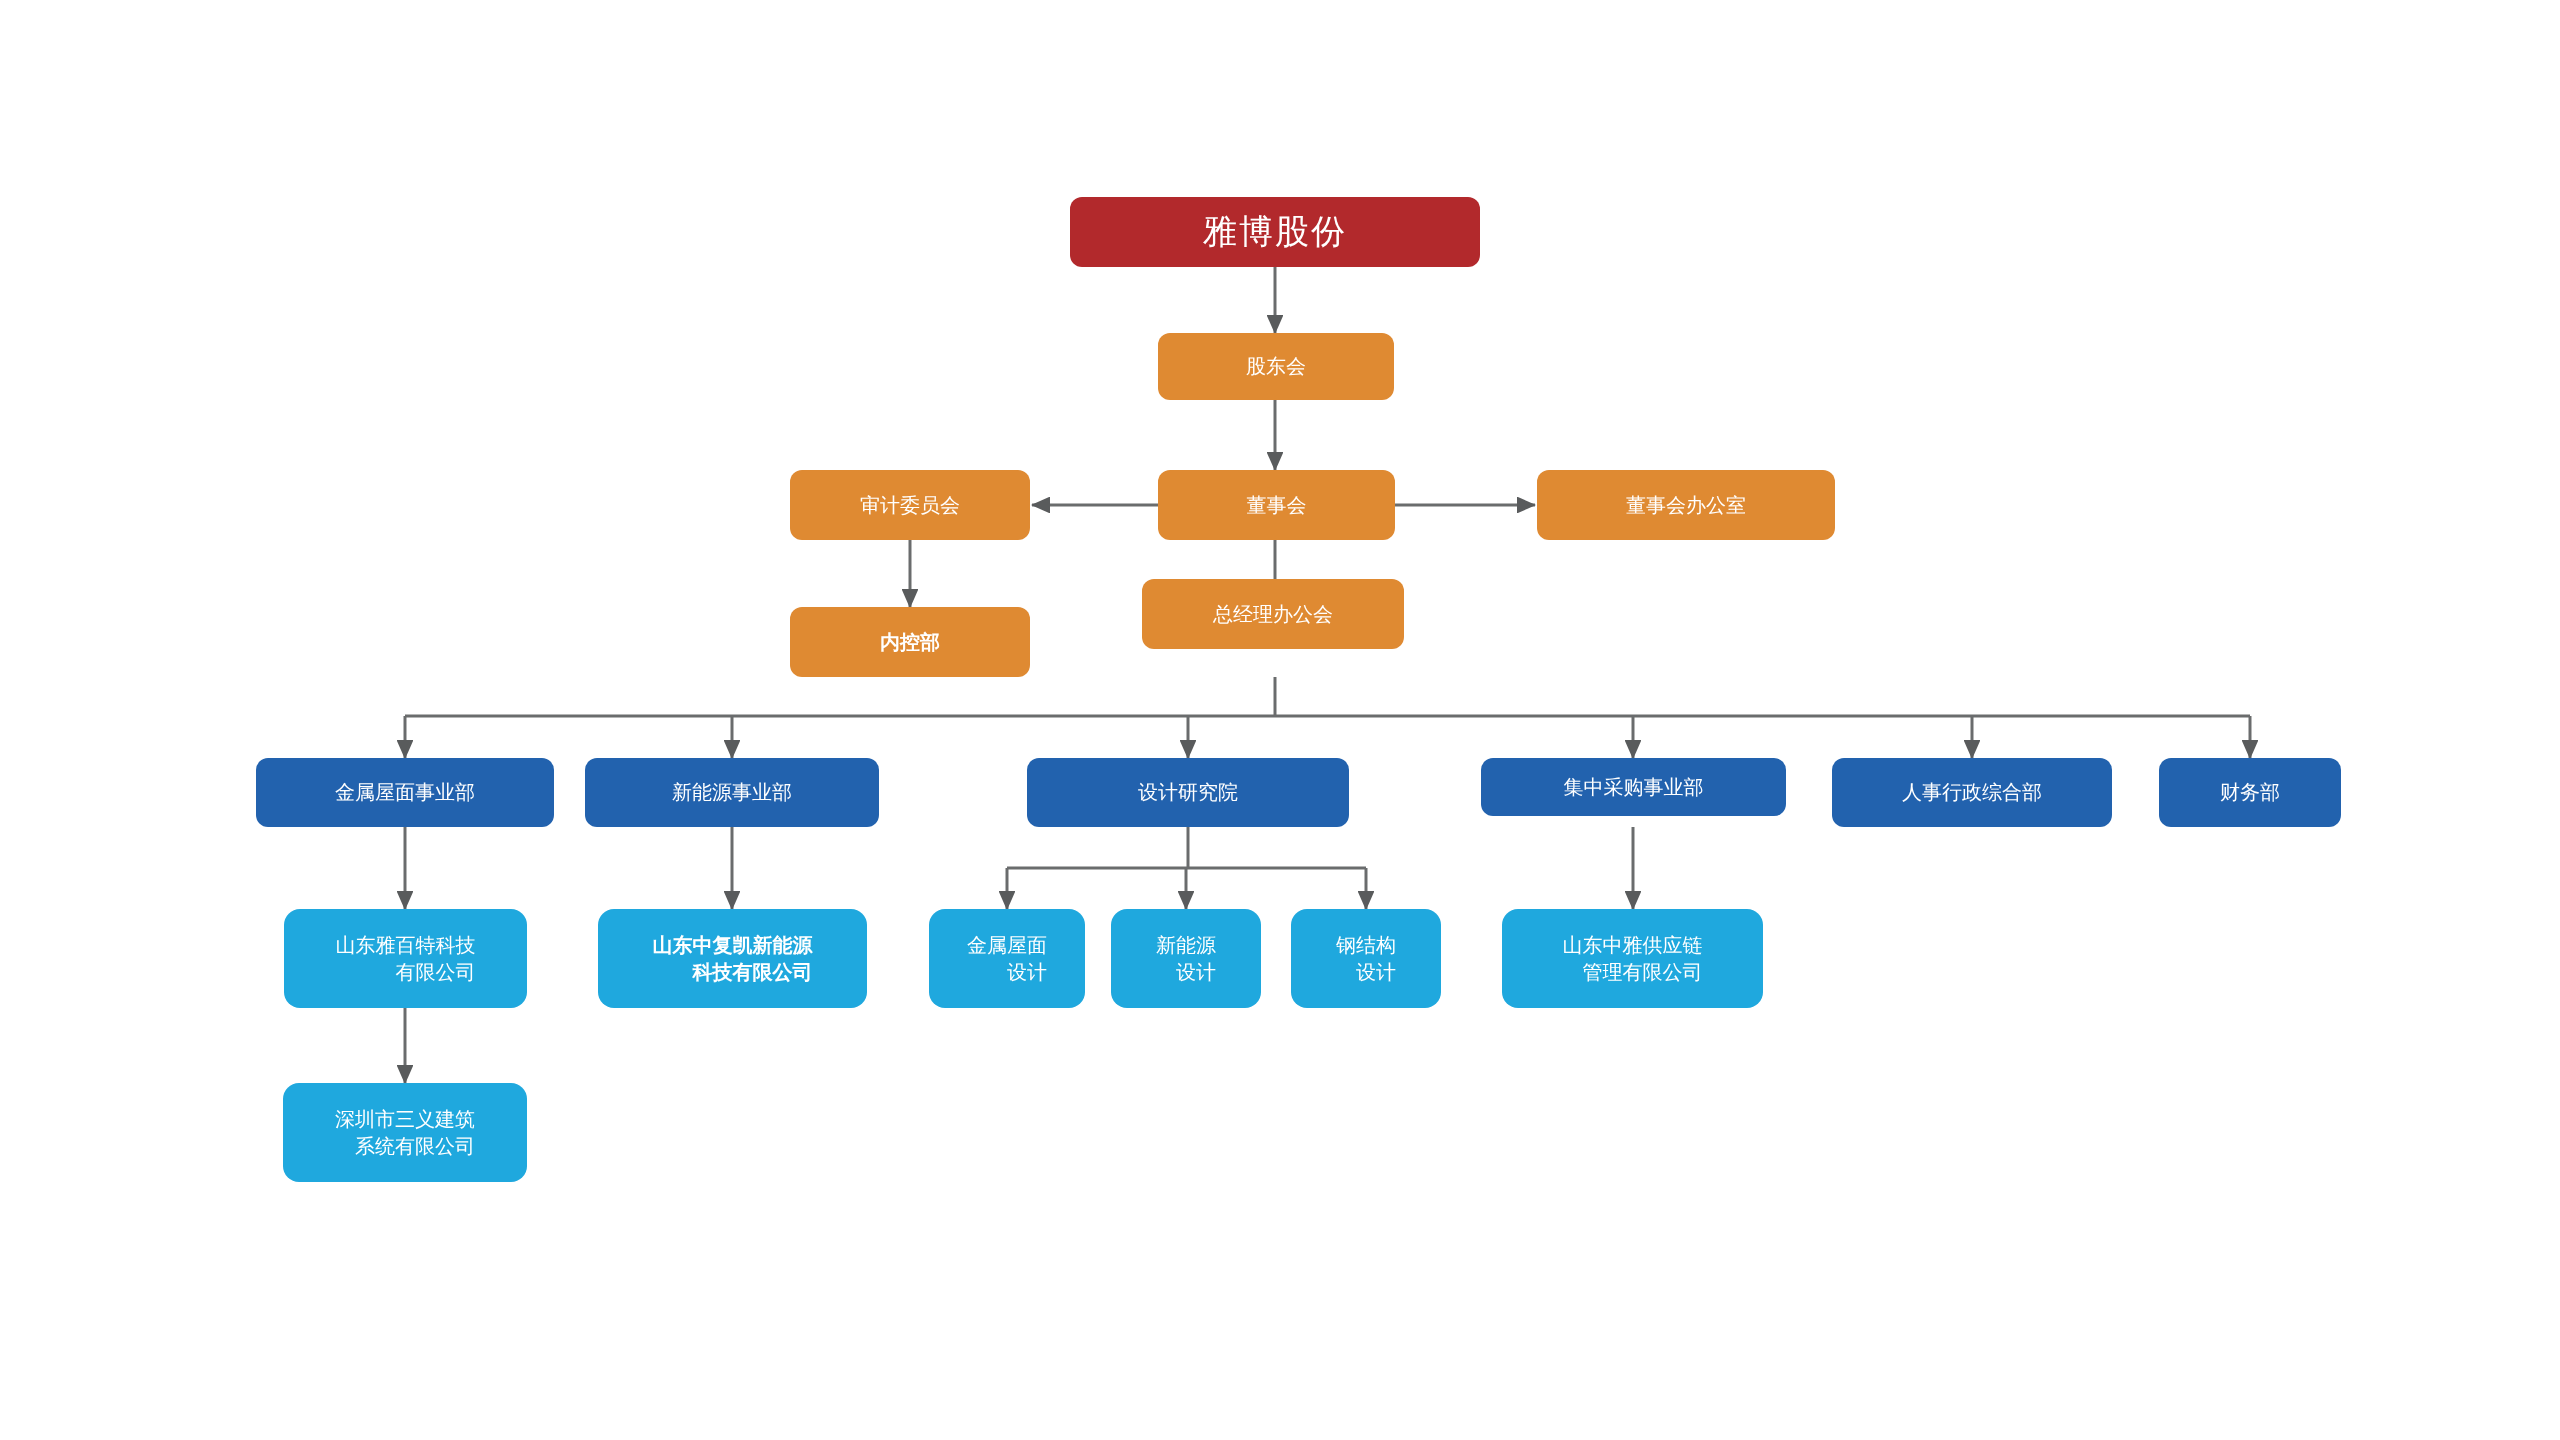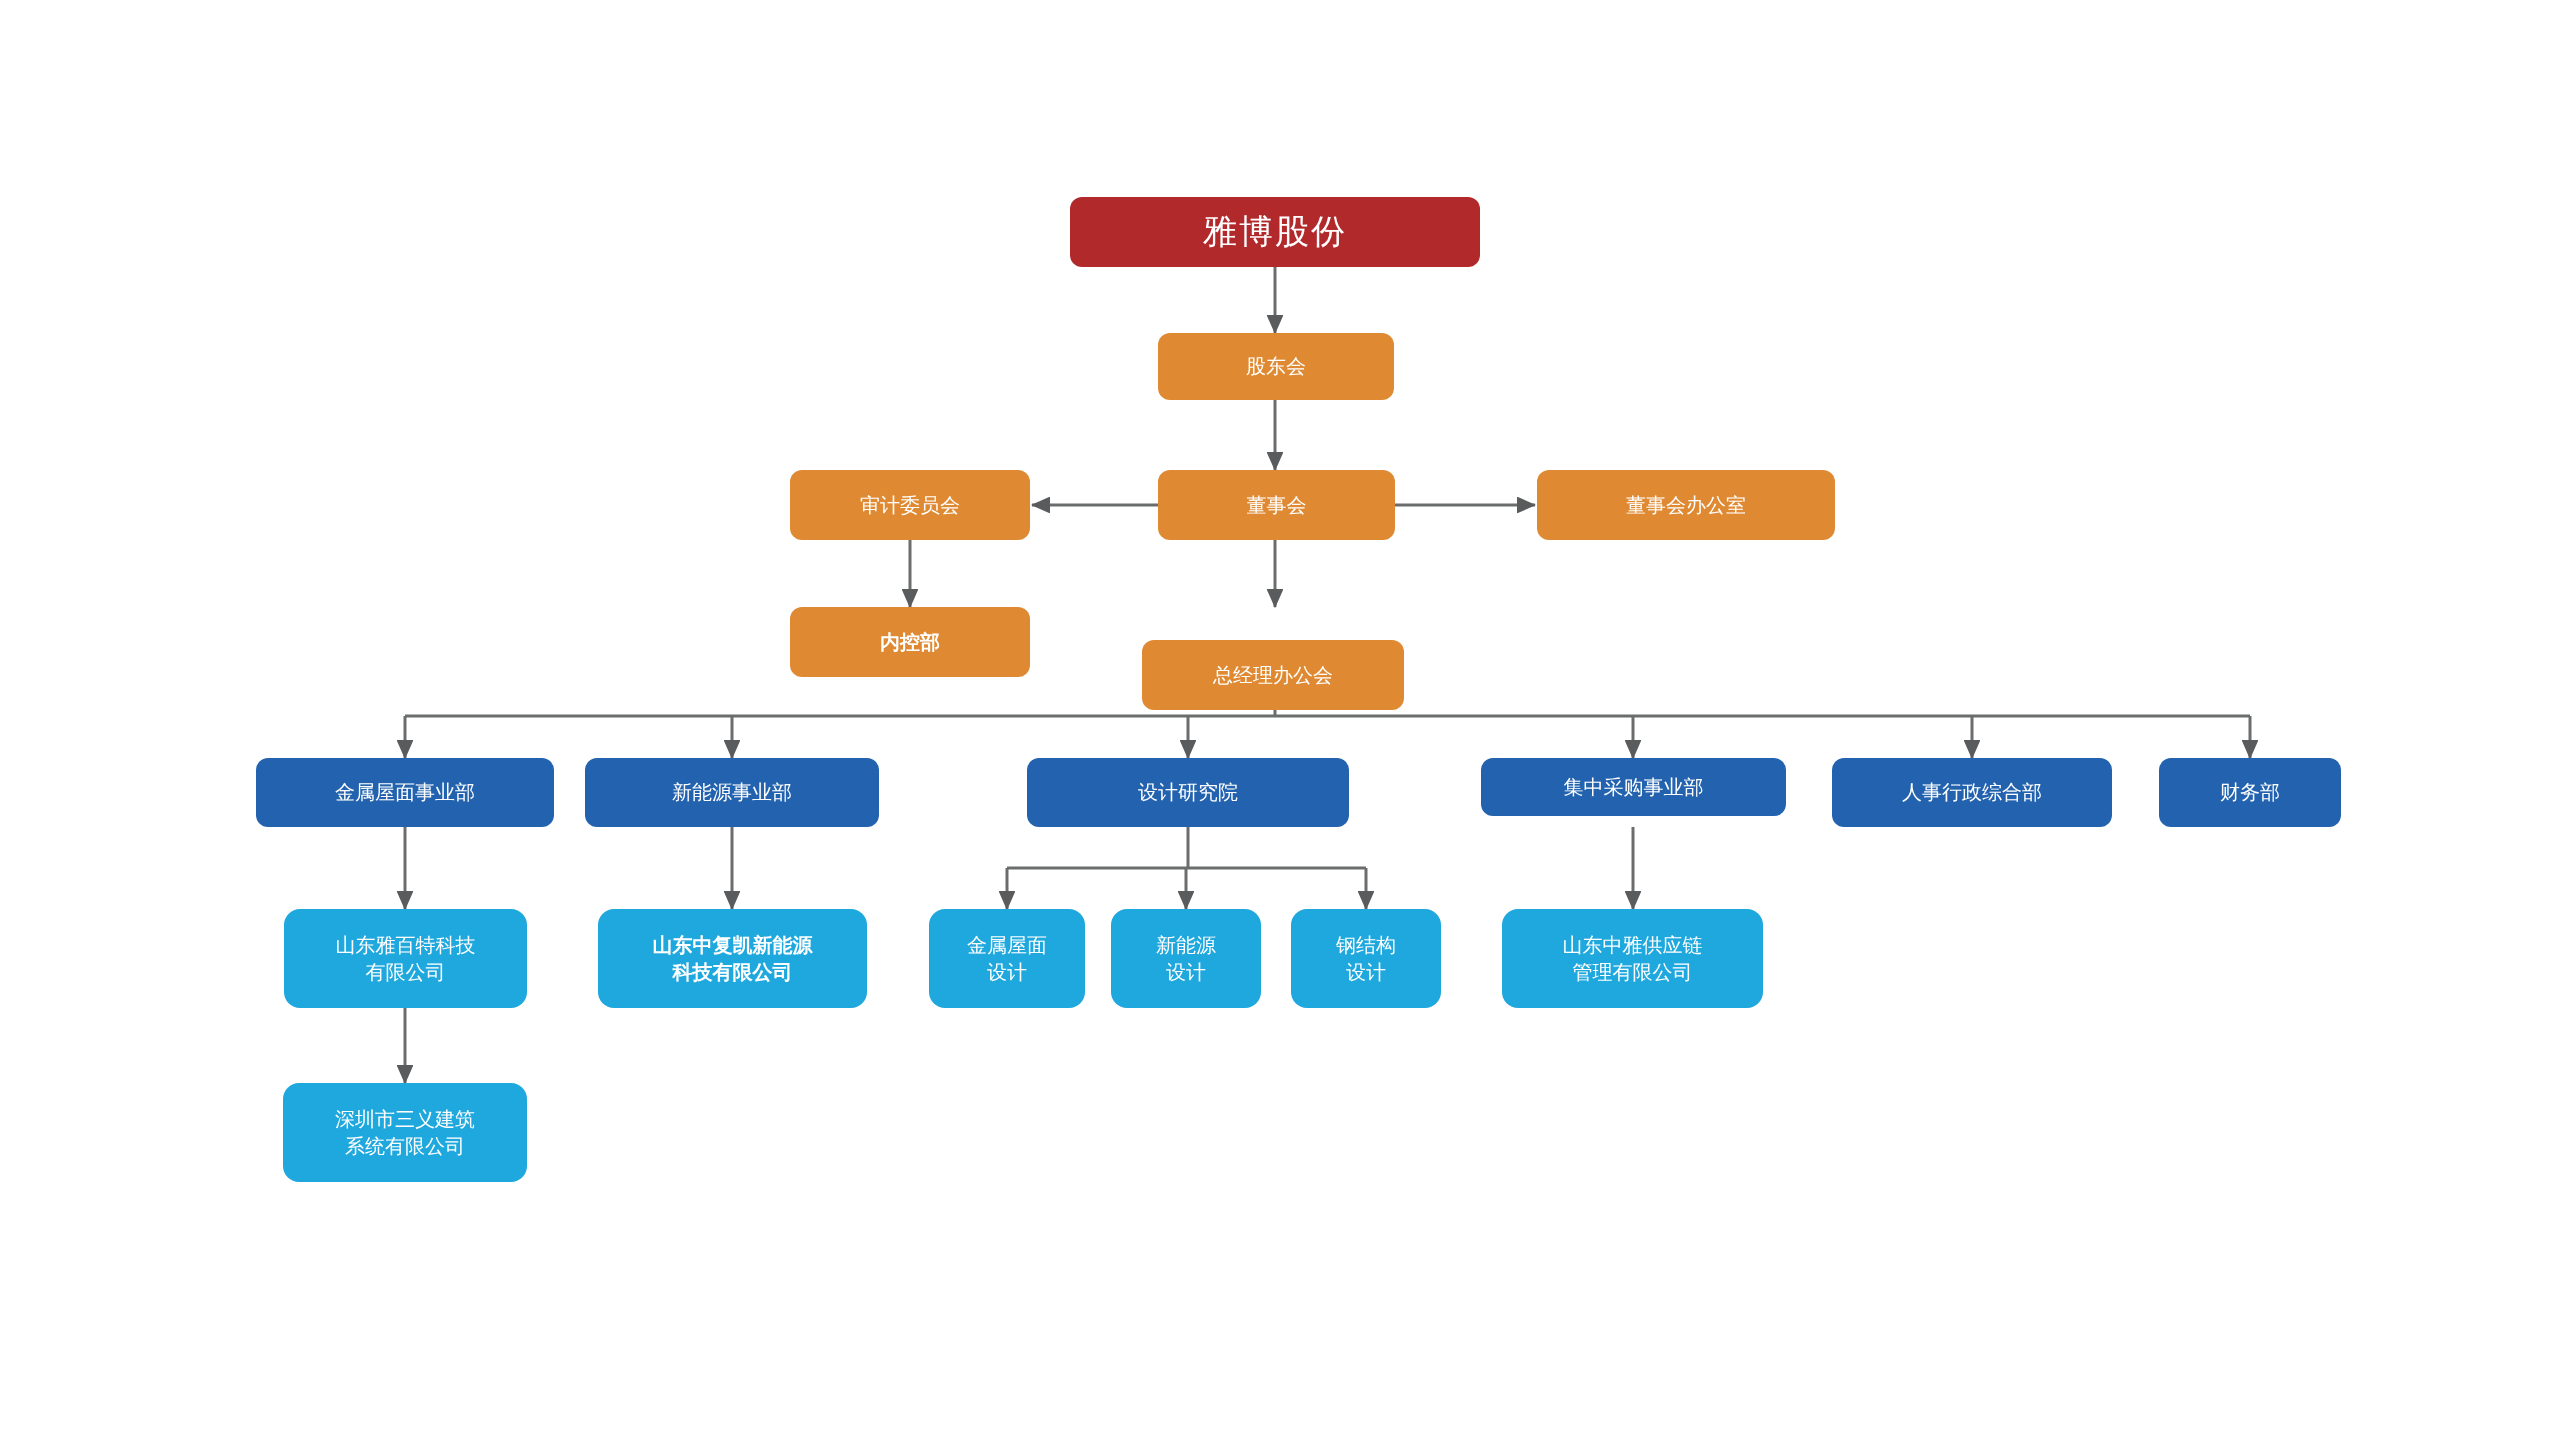--- a/index.html
+++ b/index.html
@@ -41,20 +41,21 @@
     box-sizing: border-box;
     user-select: none;
   }
   .node.root {
     font-size: 34px;
     font-weight: 400;
     letter-spacing: 2px;
   }
   .node.subsidiary {
     border-radius: 16px;
+    text-align: right;
   }
 </style>
 </head>
 <body>
 
 <div class="stage">
   <svg id="connector-layer" width="2560" height="1440" viewBox="0 0 2560 1440" xmlns="http://www.w3.org/2000/svg">
     <defs>
       <marker id="arrowhead" markerWidth="6.4" markerHeight="5.6" refX="6.0" refY="2.8" orient="auto" markerUnits="strokeWidth">
         <path d="M0,0 L6.4,2.8 L0,5.6 Z" fill="#595b5c"></path>
@@ -86,21 +87,21 @@
         <polyline points="405,1008 405,1083" fill="none" stroke="#6a6c6d" stroke-width="3" marker-end="url(#arrowhead)"></polyline>
       </g>
   </svg>
   <div id="nodes">
       <div class="node root" style="left: 1070px; top: 197px; width: 410px; height: 70px; background: rgb(178, 41, 44);">雅博股份</div>
       <div class="node governance" style="left: 1158px; top: 333px; width: 236px; height: 67px; background: rgb(223, 138, 50);">股东会</div>
       <div class="node governance" style="left: 1158px; top: 470px; width: 237px; height: 70px; background: rgb(223, 138, 50);">董事会</div>
       <div class="node governance" style="left: 790px; top: 470px; width: 240px; height: 70px; background: rgb(223, 138, 50);">审计委员会</div>
       <div class="node governance" style="left: 1537px; top: 470px; width: 298px; height: 70px; background: rgb(223, 138, 50);">董事会办公室</div>
       <div class="node governance" style="left: 790px; top: 607px; width: 240px; height: 70px; background: rgb(223, 138, 50); font-weight: bold;">内控部</div>
-      <div class="node governance" style="left: 1142px; top: 640px; width: 262px; height: 70px; background: rgb(223, 138, 50);">总经理办公会</div>
+      <div class="node governance" style="left: 1142px; top: 579px; width: 262px; height: 70px; background: rgb(223, 138, 50);">总经理办公会</div>
       <div class="node department" style="left: 256px; top: 758px; width: 298px; height: 69px; background: rgb(34, 98, 174);">金属屋面事业部</div>
       <div class="node department" style="left: 585px; top: 758px; width: 294px; height: 69px; background: rgb(34, 98, 174);">新能源事业部</div>
       <div class="node department" style="left: 1027px; top: 758px; width: 322px; height: 69px; background: rgb(34, 98, 174);">设计研究院</div>
       <div class="node department" style="left: 1481px; top: 758px; width: 305px; height: 58px; background: rgb(34, 98, 174);">集中采购事业部</div>
       <div class="node department" style="left: 1832px; top: 758px; width: 280px; height: 69px; background: rgb(34, 98, 174);">人事行政综合部</div>
       <div class="node department" style="left: 2159px; top: 758px; width: 182px; height: 69px; background: rgb(34, 98, 174);">财务部</div>
       <div class="node subsidiary" style="left: 284px; top: 909px; width: 243px; height: 99px; background: rgb(31, 168, 222);">山东雅百特科技
 有限公司</div>
       <div class="node subsidiary" style="left: 598px; top: 909px; width: 269px; height: 99px; background: rgb(31, 168, 222); font-weight: bold;">山东中复凯新能源
 科技有限公司</div>

